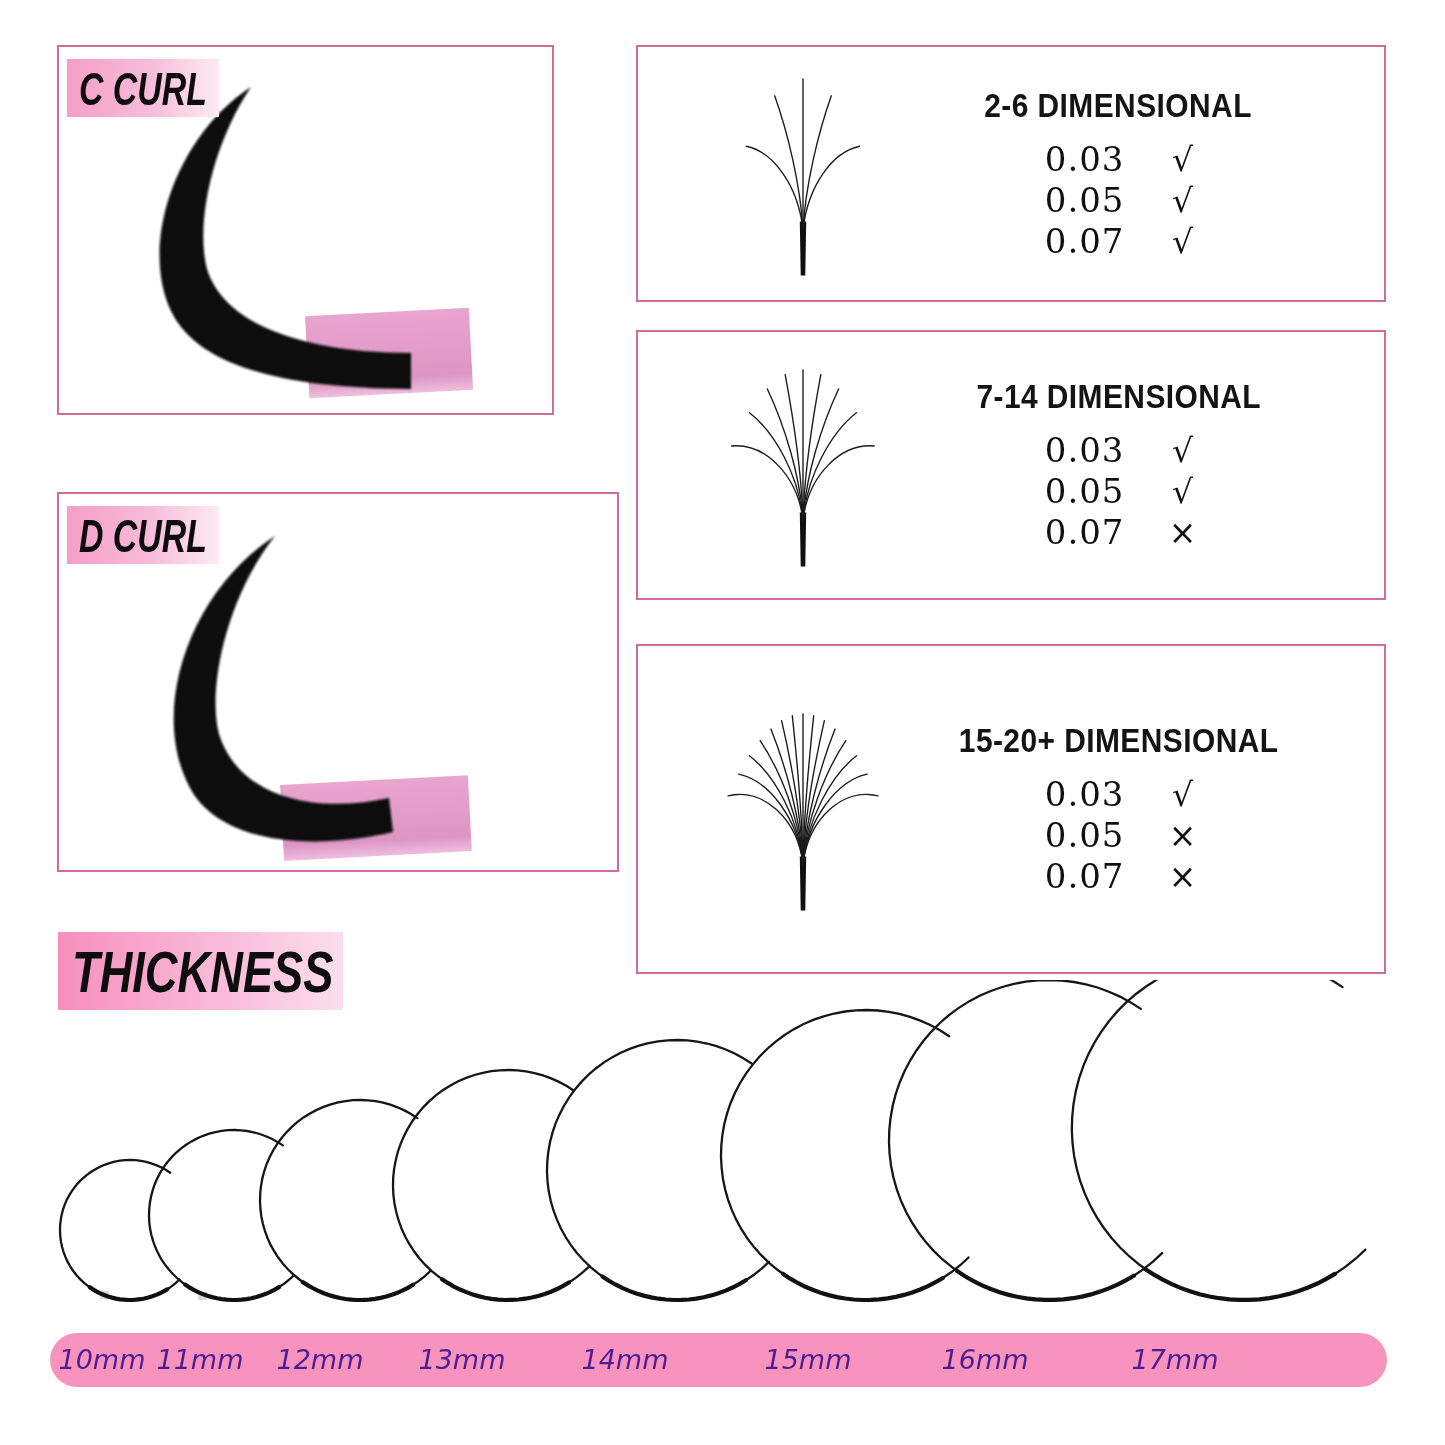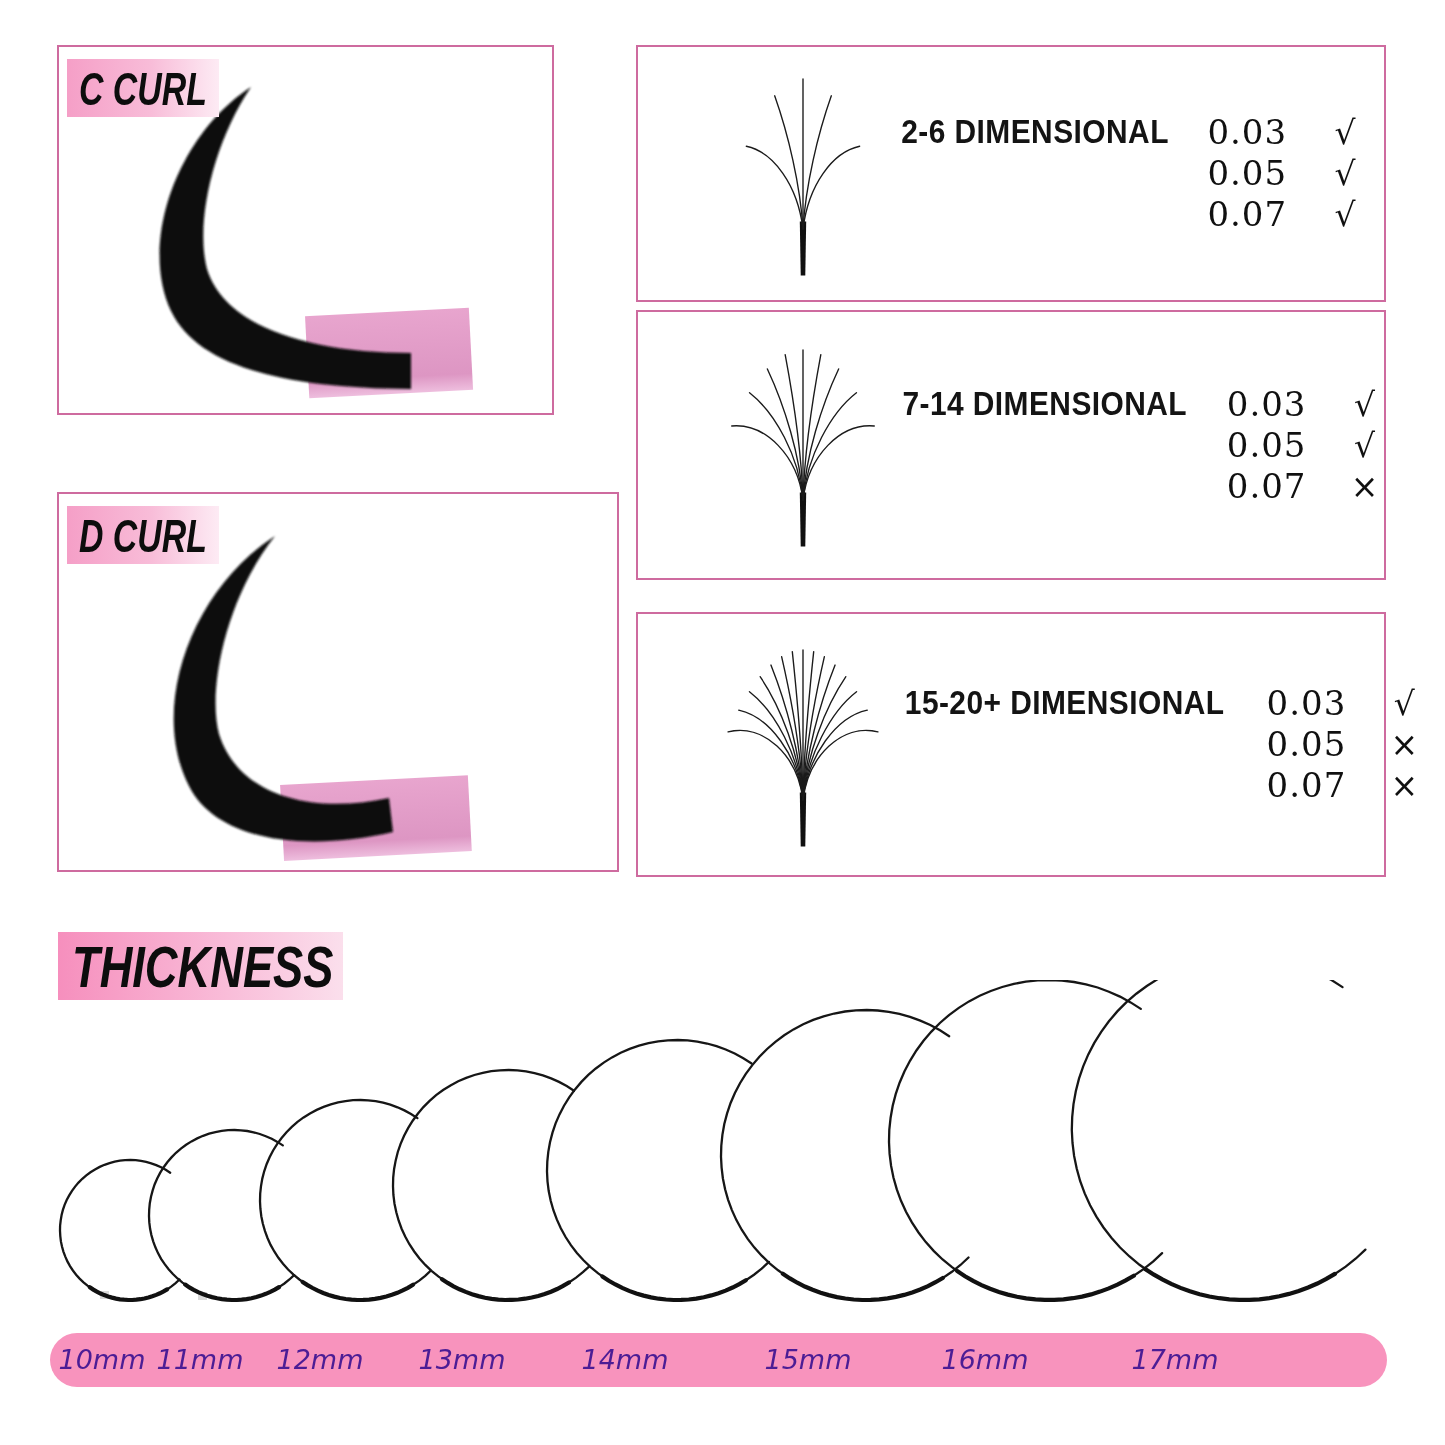--- a/index.html
+++ b/index.html
@@ -3,47 +3,47 @@
 <meta charset="utf-8">
 <style>
   html,body{margin:0;padding:0;background:#ffffff;}
   .page{position:relative;width:1445px;height:1445px;background:#ffffff;overflow:hidden;
         font-family:"Liberation Sans",sans-serif;color:#121212;}
   .card{position:absolute;background:#ffffff;border:2px solid #ce6b9f;box-sizing:border-box;}
   .c-card{left:57px;top:45px;width:497px;height:370px;}
   .d-card{left:57px;top:492px;width:562px;height:380px;}
   .dim-card{left:636px;width:750px;display:flex;align-items:center;}
   .dim-card-0{top:45px;height:257px;}
-  .dim-card-1{top:310px;height:270px;}
-  .dim-card-2{top:612px;height:265px;}
+  .dim-card-1{top:330px;height:270px;}
+  .dim-card-2{top:644px;height:330px;}
 
   .pill-label{position:absolute;left:8px;top:12px;height:58px;width:152px;
       background:linear-gradient(90deg,#f59fc7 0%,#f8bcd8 55%,#fdebf4 100%);
       display:flex;align-items:center;padding-left:12px;box-sizing:border-box;z-index:2;}
   .pill-label span{font-family:"Liberation Sans",sans-serif;font-weight:700;font-style:italic;
       font-size:47px;letter-spacing:0px;color:#0d0d0d;transform:scaleX(0.72);
       transform-origin:left center;white-space:nowrap;}
 
   .curl-art{position:absolute;left:0;top:0;}
 
   .fan-wrap{flex:none;width:245px;display:flex;justify-content:flex-end;align-items:center;}
   .fan{width:160px;height:212px;filter:blur(0.2px);}
-  .dim-content{flex:1;display:flex;flex-direction:row;justify-content:center;
-      padding-right:30px;}
+  .dim-content{flex:1;display:flex;flex-direction:column;justify-content:center;
+      align-items:center;padding-right:30px;}
   .dim-title{font-family:"Liberation Sans",sans-serif;font-weight:800;font-size:34px;
       letter-spacing:0.5px;color:#141414;transform:scaleX(0.88);transform-origin:center;
       white-space:nowrap;margin-bottom:14px;}
   .dim-rows{display:flex;flex-direction:column;}
   .dim-row{display:flex;align-items:baseline;height:41px;}
   .dim-row .val{font-family:"DejaVu Serif","Liberation Serif",serif;font-size:34px;
       width:100px;text-align:right;letter-spacing:1px;color:#101010;}
   .dim-row .mark{font-family:"DejaVu Sans",sans-serif;font-size:33px;width:60px;
       text-align:center;margin-left:28px;color:#101010;}
 
-  .thick-banner{position:absolute;left:58px;top:932px;width:285px;height:68px;
+  .thick-banner{position:absolute;left:58px;top:932px;width:285px;height:78px;
       background:linear-gradient(90deg,#f68fbd 0%,#f9bdd9 60%,#fbdfec 100%);
       display:flex;align-items:center;padding-left:14px;box-sizing:border-box;}
   .thick-banner span{font-family:"Liberation Sans",sans-serif;font-weight:700;font-style:italic;
       font-size:58px;color:#0d0d0d;transform:scaleX(0.78);transform-origin:left center;
       white-space:nowrap;}
 
   #arcs{position:absolute;left:0;top:980px;width:1445px;height:420px;}
 
   .length-bar{position:absolute;left:50px;top:1333px;width:1337px;height:54px;
       background:#f893bd;border-radius:27px;}

